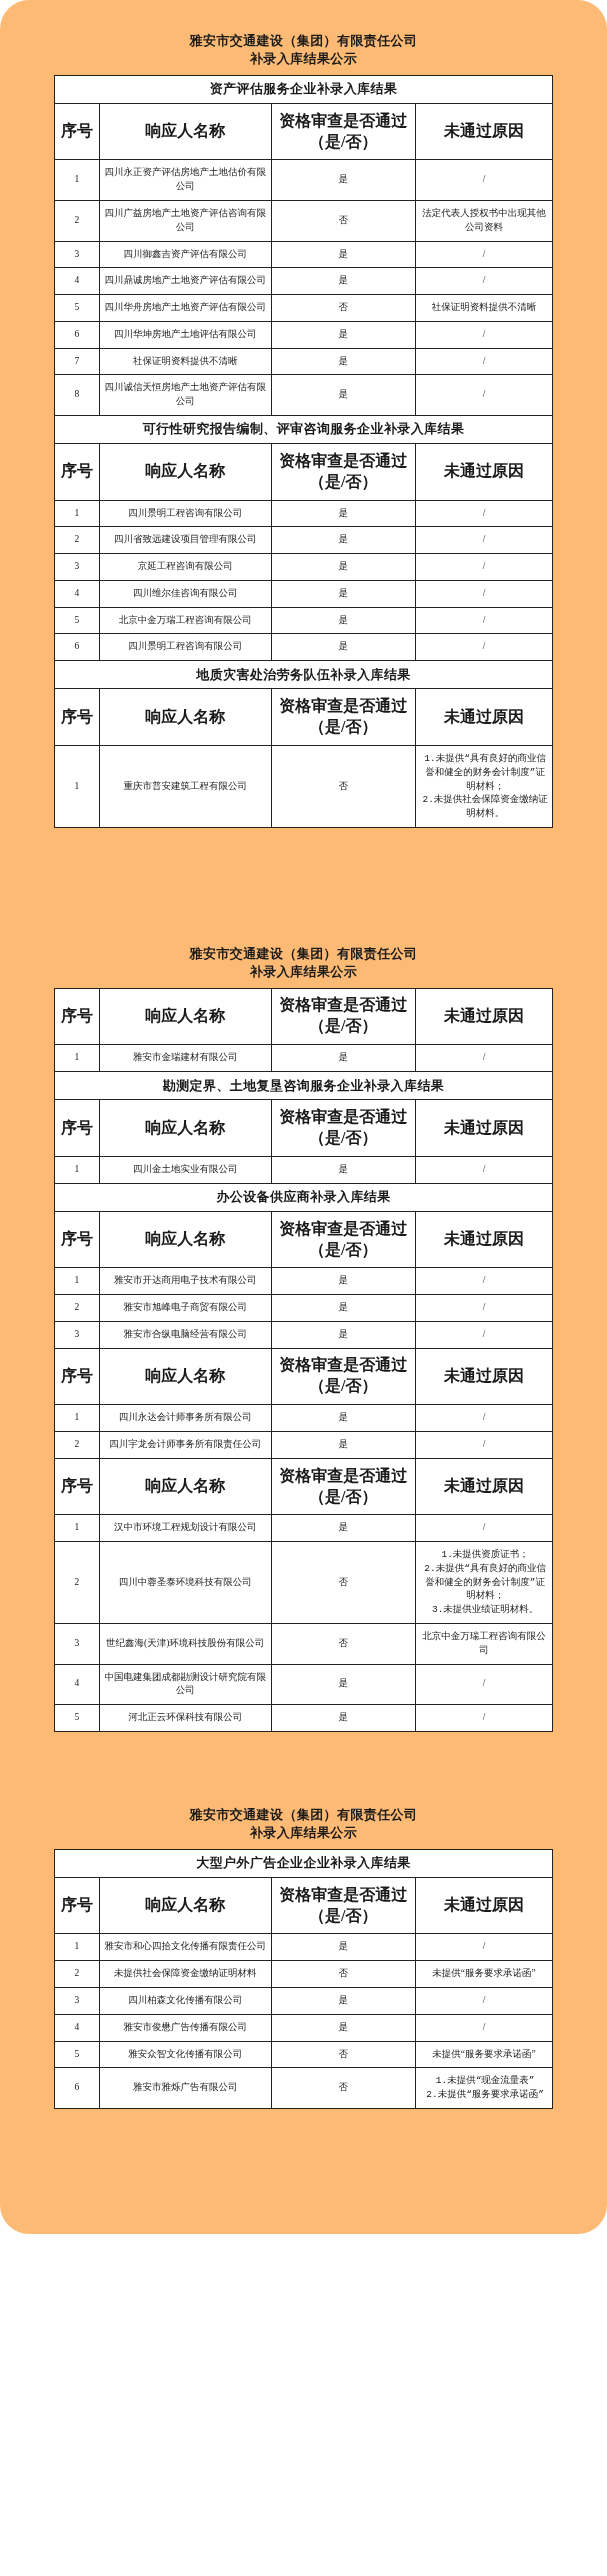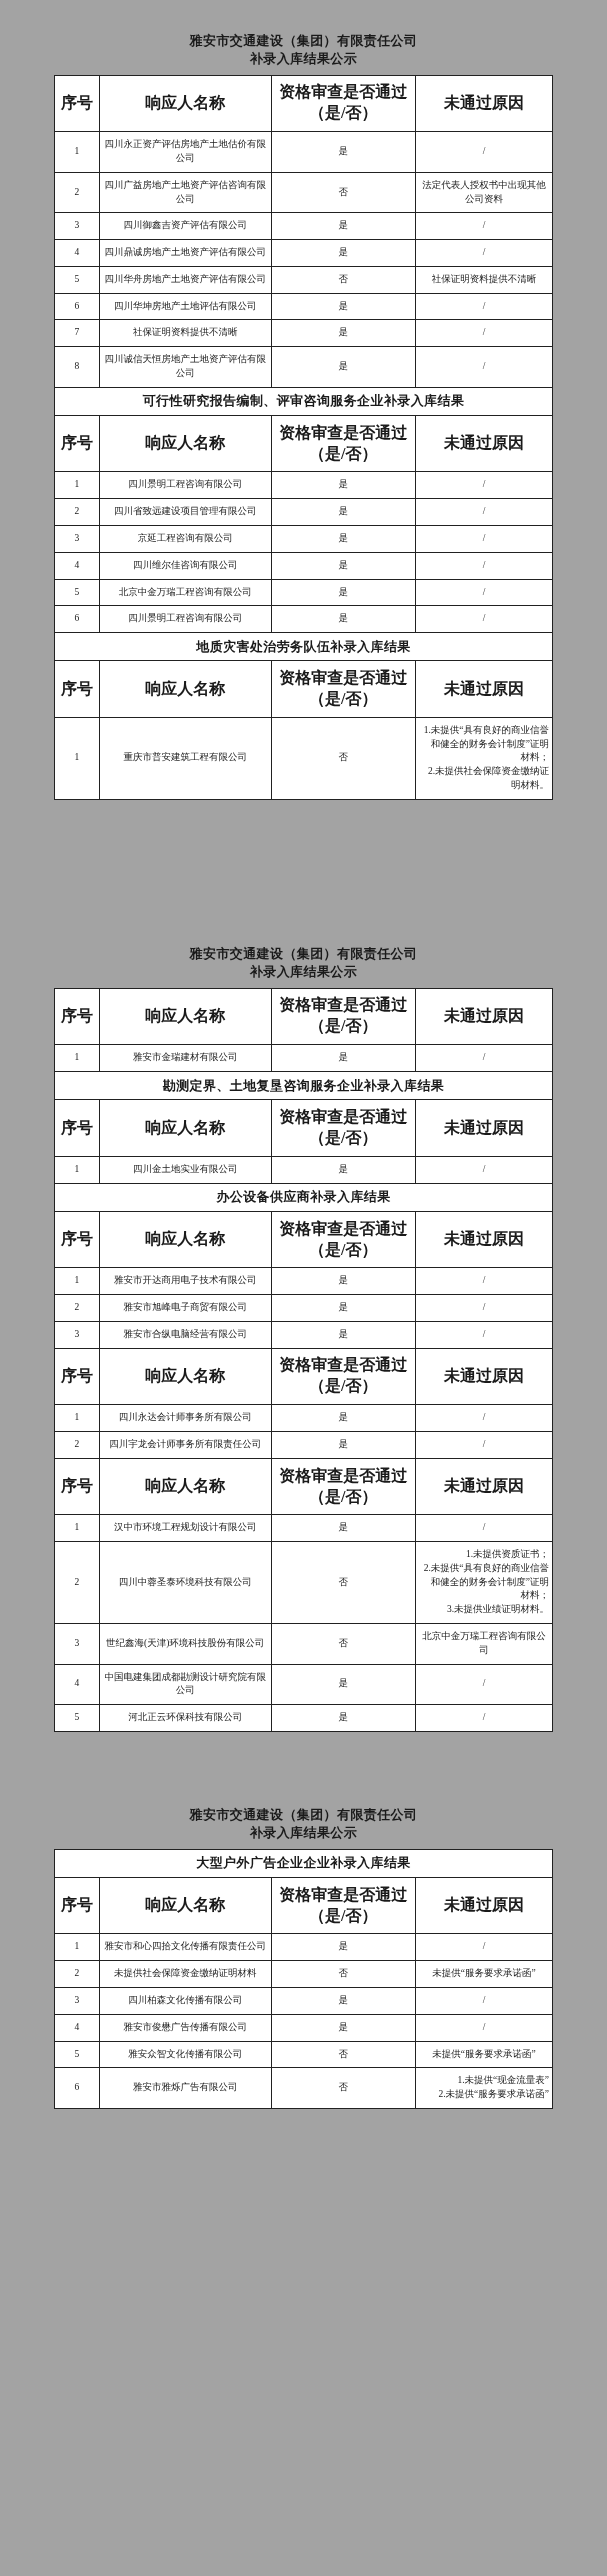--- a/index.html
+++ b/index.html
@@ -4,23 +4,24 @@
 <style>
   html, body { margin: 0; padding: 0; background: #ffffff; }
   body {
     width: 607px;
     font-family: "Liberation Serif", "DejaVu Serif", serif;
     color: #1a1a1a;
   }
   .canvas {
     position: relative;
     width: 607px;
-    height: 2576px;
-    background: #a3a3a3;
+    height: 2234px;
+    background: #fdba74;
     overflow: hidden;
+    border-radius: 29px;
   }
   .page { position: absolute; left: 0; width: 607px; }
   #page-0 { top: 32px; }
   #page-1 { top: 945px; }
   #page-2 { top: 1806px; }
 
   .doc-title {
     text-align: center;
     font-weight: bold;
     font-size: 13px;
@@ -61,40 +62,43 @@
     text-align: center;
     padding: 6.8px 2.3px;
   }
   tr.row td {
     font-size: 9.5px;
     text-align: center;
     padding: 6px 3.8px;
     line-height: 1.45;
   }
   td.c-reason { white-space: pre-line; }
-  td.c-reason.left { text-align: right; padding-left: 5.3px; padding-right: 3px; }
+  td.c-reason.left { text-align: center; padding-left: 5.3px; padding-right: 3px; font-family: Liberation Mono, monospace; }
 </style>
 </head>
 <body>
 
 <div class="canvas">
 
   <section class="page" id="page-0">
     <div class="doc-title">
       <div>雅安市交通建设（集团）有限责任公司</div>
       <div>补录入库结果公示</div>
     </div>
     <table class="results">
       <colgroup>
           <col class="w-no">
           <col class="w-name">
           <col class="w-pass">
           <col class="w-reason">
         </colgroup>
       <tbody>
+          <tr class="sec">
+            <td colspan="4">资产评估服务企业补录入库结果</td>
+          </tr>
           <tr class="head">
             <th>序号</th>
             <th>响应人名称</th>
             <th>资格审查是否通过（是/否）</th>
             <th>未通过原因</th>
           </tr>
           <tr class="row">
             <td class="c-no">1</td>
             <td class="c-name">四川永正资产评估房地产土地估价有限公司</td>
             <td class="c-pass">是</td>

